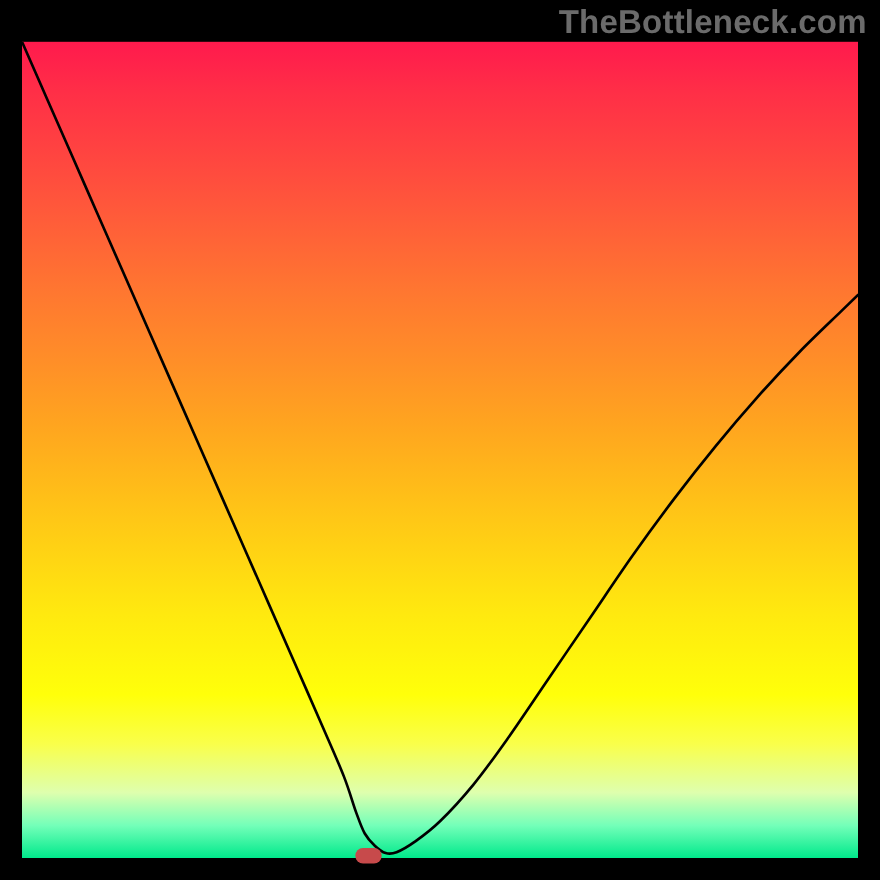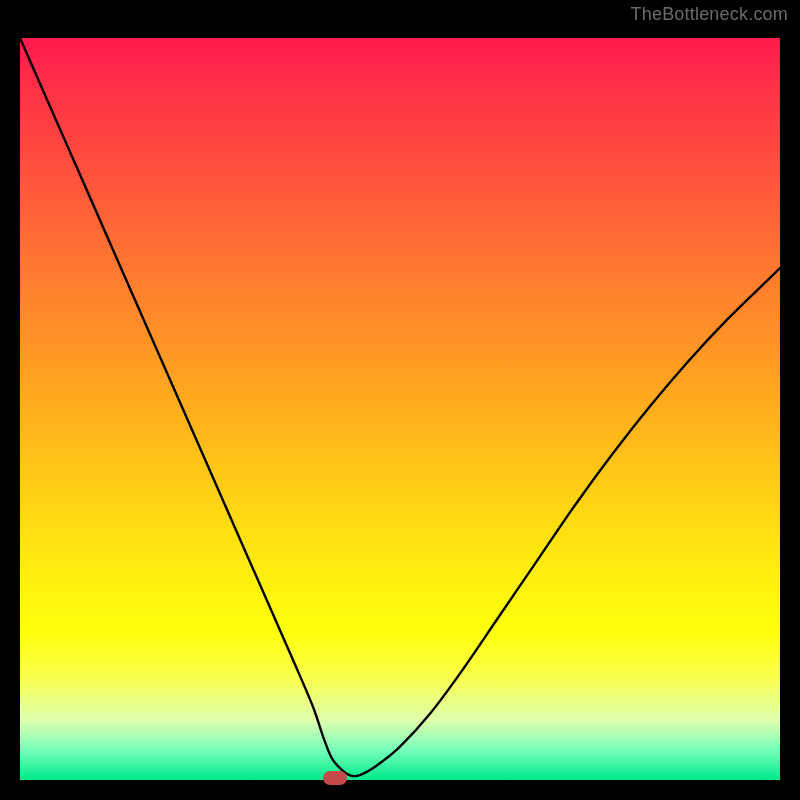--- a/index.html
+++ b/index.html
@@ -7,22 +7,22 @@
     width: 800px;
     height: 800px;
     background: #000;
     position: relative;
     font-family: Arial, Helvetica, sans-serif;
   }
   .watermark {
     position: absolute;
     top: 4px;
     right: 12px;
-    font-size: 18px;
-    font-weight: 400;
+    font-size: 30px;
+    font-weight: 700;
     color: #6b6b6b;
     letter-spacing: 0.2px;
     text-align: right;
   }
   .plot-area {
     position: absolute;
     left: 20px;
     top: 38px;
     width: 760px;
     height: 742px;

